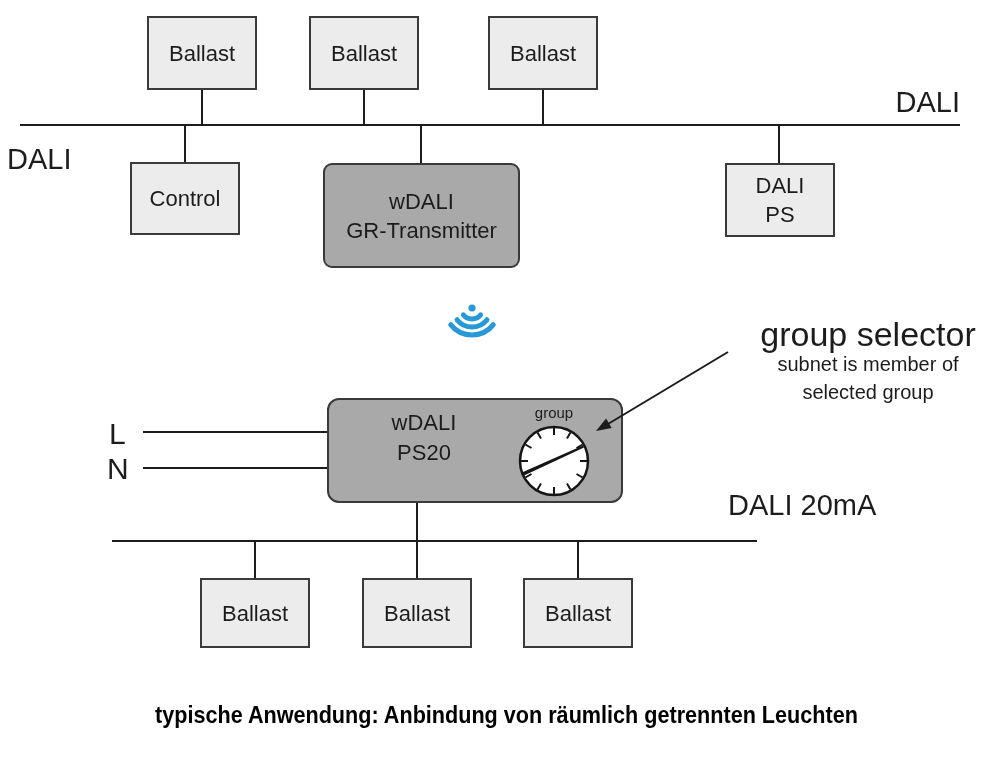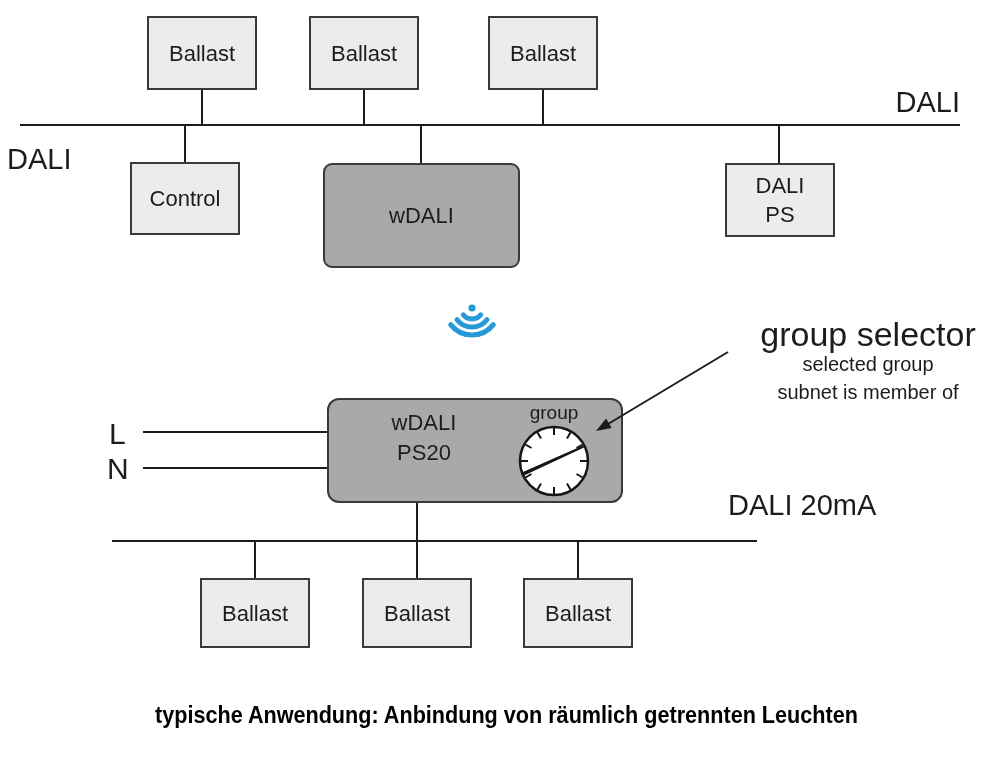--- a/index.html
+++ b/index.html
@@ -19,21 +19,21 @@
   .buslabel{position:absolute;font-size:29px;line-height:33px;white-space:nowrap;}
   .mainslabel{position:absolute;font-size:30px;line-height:34px;}
   .ann{position:absolute;left:745px;top:319px;width:246px;text-align:center;}
   .ann-title{font-size:34px;line-height:31px;}
   .ann-sub{font-size:20px;line-height:28px;}
   .caption-wrap{position:absolute;left:10px;top:701px;width:992px;display:flex;justify-content:center;}
   .caption{font-size:24px;font-weight:700;color:#000;white-space:nowrap;
            transform:scaleX(0.9);transform-origin:50% 50%;}
   .recv-textcol{position:absolute;left:6px;top:8px;width:178px;display:flex;flex-direction:column;
            align-items:center;font-size:22px;line-height:30px;}
-  .dial-caption{position:absolute;left:175px;top:5px;width:100px;text-align:center;font-size:19px;line-height:16px;}
+  .dial-caption{position:absolute;left:175px;top:5px;width:100px;text-align:center;font-size:15px;line-height:16px;}
   svg{position:absolute;display:block;}
 </style>
 </head>
 <body>
 
 <div class="stage">
 
   <div class="hline" style="left:20px;top:124px;width:940px;"></div>
   <div class="buslabel" style="left:7px;top:143px;">DALI</div>
   <div class="buslabel" style="left:880px;top:86px;width:80px;text-align:right;">DALI</div>
@@ -55,20 +55,21 @@
   <div class="box box-light" style="left:488px;top:16px;width:110px;height:74px;">
     <span>Ballast</span>
   </div>
 
   <div class="box box-light" style="left:130px;top:162px;width:110px;height:73px;">
     <span>Control</span>
   </div>
 
   <div class="box box-dark" style="left:323px;top:163px;width:197px;height:105px;">
     <span>wDALI</span>
+    <span>GR-Transmitter</span>
   </div>
 
   <div class="box box-light" style="left:725px;top:163px;width:110px;height:74px;">
     <span>DALI</span>
     <span>PS</span>
   </div>
 
   <svg style="left:444px;top:302px;" width="56" height="46" viewBox="-28 -4 56 46">
     <circle cx="0" cy="2" r="3.6" fill="#2699d6"></circle>
     <path d="M -8.67 8.78 A 11 11 0 0 0 8.67 8.78" fill="none" stroke="#2699d6" stroke-width="5" stroke-linecap="round"></path>
@@ -107,22 +108,22 @@
     </svg>
   </div>
 
   <svg style="left:585px;top:345px;" width="150" height="95" viewBox="0 0 150 95">
     <line x1="143" y1="7" x2="23" y2="79" stroke="#1c1c1c" stroke-width="2"></line>
     <polygon points="11,86 21.1,73.6 26.7,83" fill="#1c1c1c"></polygon>
   </svg>
 
   <div class="ann">
     <div class="ann-title">group selector</div>
+    <div class="ann-sub">subnet is member of</div>
     <div class="ann-sub">selected group</div>
-    <div class="ann-sub">subnet is member of</div>
   </div>
 
   <div class="buslabel" style="left:692px;top:489px;margin-left:36px;">DALI 20mA</div>
   <div class="vline" style="left:416px;top:503px;height:38px;"></div>
   <div class="hline" style="left:112px;top:540px;width:645px;"></div>
 
   <div class="vline" style="left:254px;top:542px;height:36px;"></div>
   <div class="vline" style="left:416px;top:542px;height:36px;"></div>
   <div class="vline" style="left:577px;top:542px;height:36px;"></div>
 

